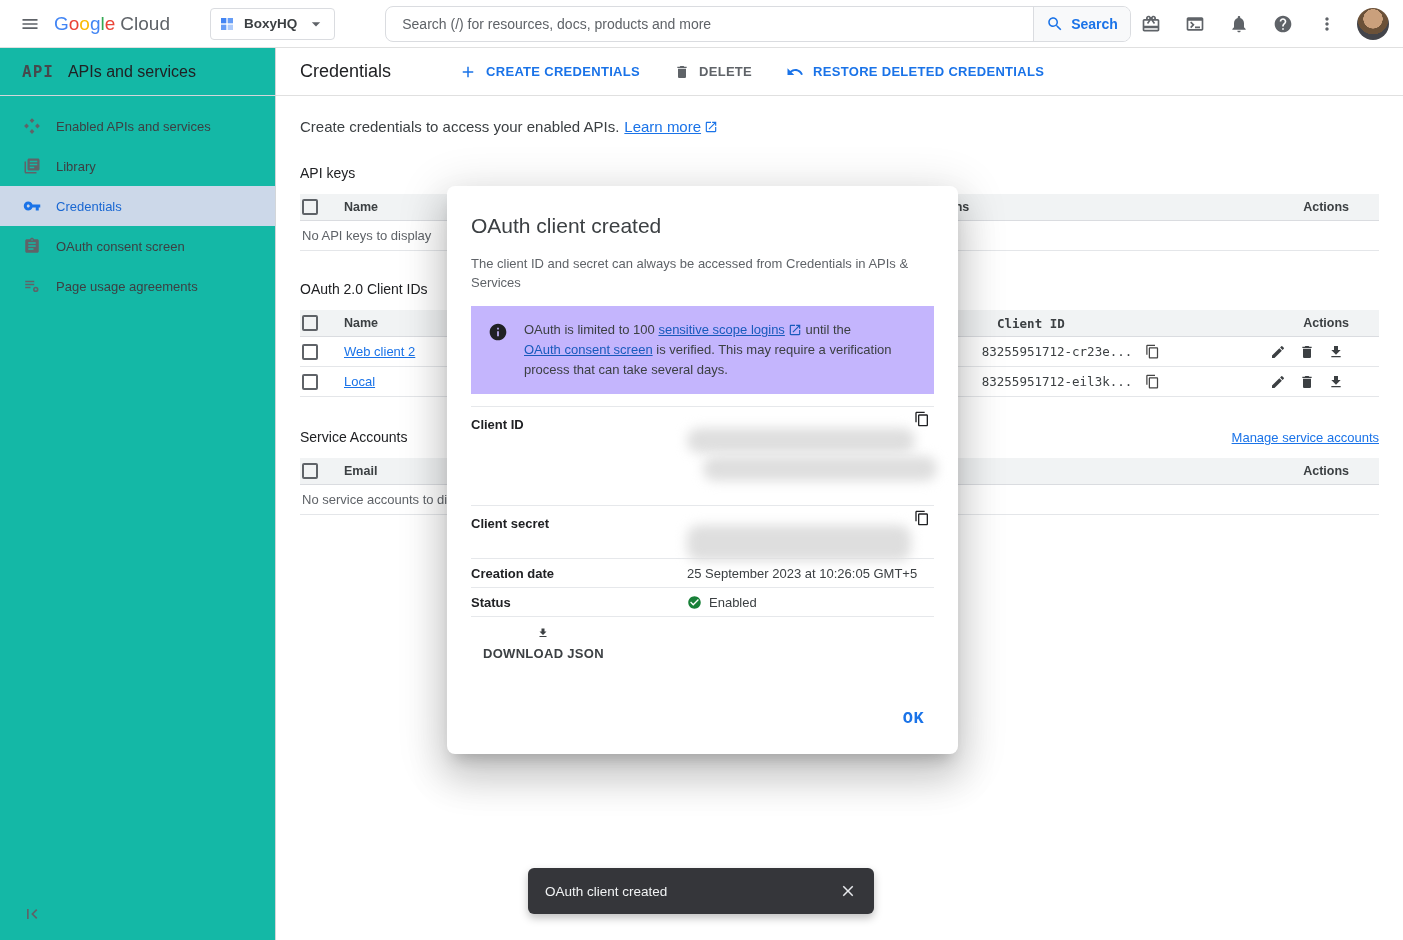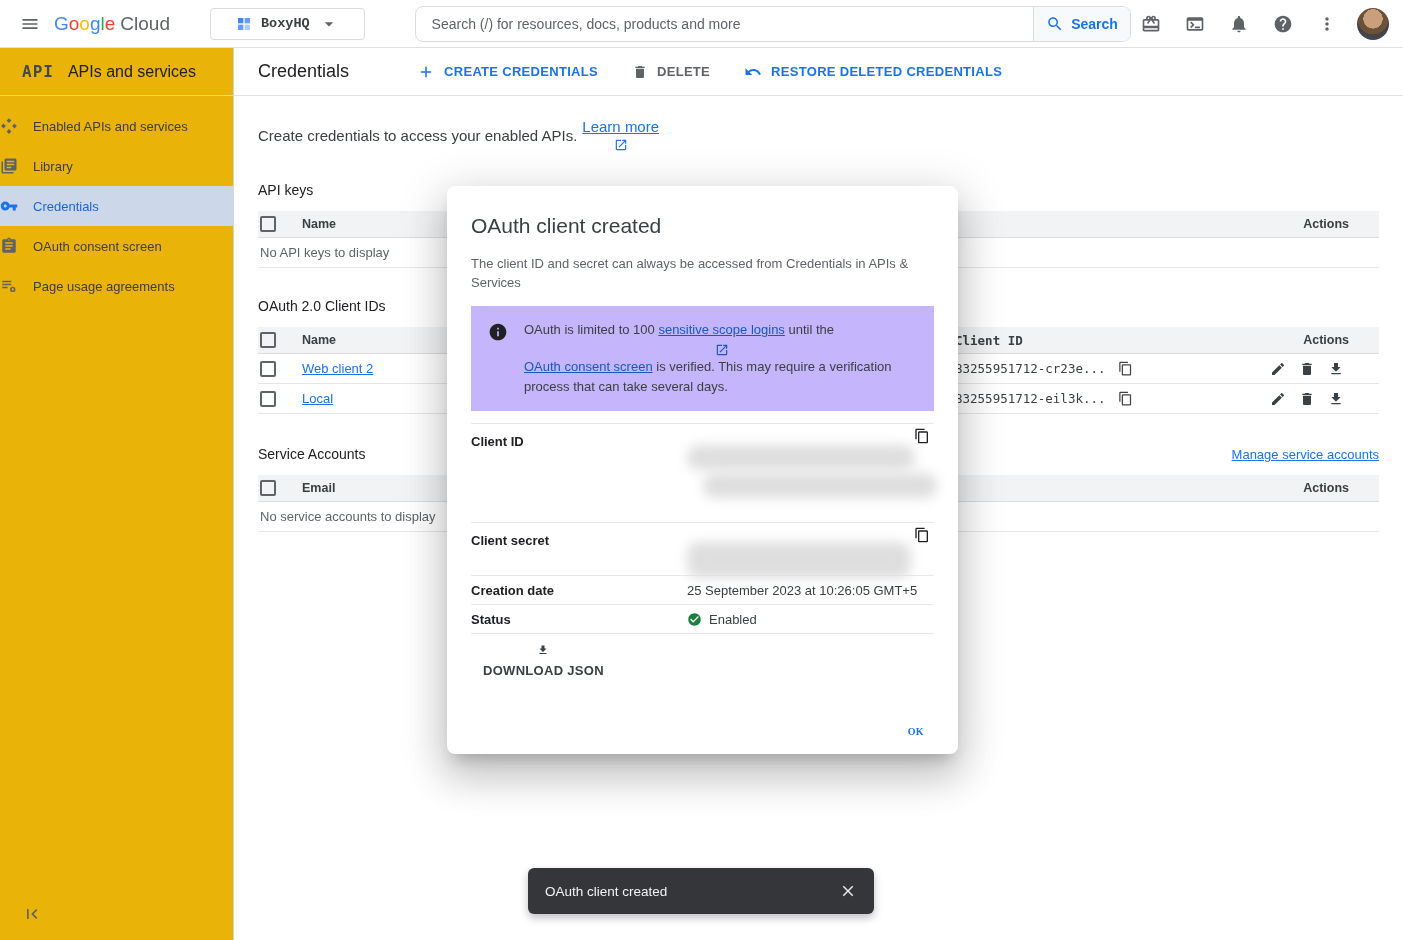--- a/index.html
+++ b/index.html
@@ -9,52 +9,52 @@
   .ic { width:18px; height:18px; fill:currentColor; display:block; }
   .ic14 { width:14px; height:14px; } .ic15 { width:15px; height:15px; } .ic16 { width:16px; height:16px; }
   .ic20 { width:20px; height:20px; }
 
   
   .topbar { height:48px; display:flex; align-items:center; background:#fff; border-bottom:1px solid #e0e0e0; padding:0 8px 0 10px; position:relative; z-index:3; }
   .iconbtn { width:40px; height:40px; border:none; background:transparent; display:flex; align-items:center; justify-content:center; color:#5f6368; cursor:pointer; border-radius:50%; flex-shrink:0; }
   .logo { display:flex; align-items:baseline; font-size:19px; margin-left:4px; cursor:pointer; }
   .c-blue { color:#4285f4; } .c-red { color:#ea4335; } .c-yellow { color:#fbbc05; } .c-green { color:#34a853; }
   .logo .cloud { color:#5f6368; margin-left:5px; }
-  .project-selector { margin-left:40px; height:32px; display:flex; align-items:center; gap:9px; padding:0 25px; background:#fff; border:1px solid #dadce0; border-radius:4px; font-size:13.5px; color:#3c4043; font-weight:bold; cursor:pointer; font-family:Liberation Mono, monospace; }
+  .project-selector { margin-left:40px; height:32px; display:flex; align-items:center; gap:9px; padding:0 8px; background:#fff; border:1px solid #dadce0; border-radius:4px; font-size:13.5px; color:#3c4043; font-weight:bold; cursor:pointer; font-family:Liberation Sans, sans-serif; }
   .project-selector .caret { color:#5f6368; }
   .searchbar { margin-left:50px; width:788px; height:36px; border:1px solid #dadce0; border-radius:8px; display:flex; align-items:stretch; overflow:hidden; background:#fff; }
   .searchbar input { flex:1; border:none; outline:none; padding:0 16px; font-size:14px; color:#3c4043; font-family:inherit; background:transparent; }
   .searchbar input::placeholder { color:#5f6368; }
   .search-btn { width:97px; border:none; border-left:1px solid #dadce0; background:#f8f9fa; color:#1a73e8; display:flex; align-items:center; justify-content:center; gap:7px; font-size:14px; font-weight:bold; cursor:pointer; font-family:inherit; }
   .topbar-right { margin-left:auto; display:flex; align-items:center; gap:4px; }
   .avatar { width:32px; height:32px; border-radius:50%; border:none; cursor:pointer; margin:0 6px 0 6px; flex-shrink:0;
     background: radial-gradient(circle at 50% 34%, #caa07c 0 36%, #6b5138 37% 58%, #43444a 59% 100%); }
 
   
   .bodyrow { display:flex; height:892px; }
-  .sidebar { width:234px; background:#eab308; border-right:1px solid #d3d6d9; position:relative; flex-shrink:0; }
+  .sidebar { width:276px; background:#14b8a6; border-right:1px solid #d3d6d9; position:relative; flex-shrink:0; }
   .sidebar-header { height:48px; display:flex; align-items:center; gap:14px; padding-left:22px; border-bottom:1px solid #d3d6d9; }
   .api-glyph { font-family:"DejaVu Sans Mono",monospace; font-weight:bold; font-size:16px; color:#45494d; letter-spacing:1px; }
   .sidebar-title { font-size:16px; color:#202124; }
   .nav { padding-top:10px; }
-  .nav-item { height:40px; display:flex; align-items:center; gap:15px; font-size:13px; color:#3c4043; cursor:pointer; }
+  .nav-item { height:40px; display:flex; align-items:center; gap:15px; padding-left:23px; font-size:13px; color:#3c4043; cursor:pointer; }
   .nav-item .ic { color:#5f6368; flex-shrink:0; }
   .nav-item.selected { background:#ccd8e9; color:#1967d2; }
   .nav-item.selected .ic { color:#1a73e8; }
   .collapse-btn { position:absolute; left:14px; bottom:8px; width:36px; height:36px; border:none; background:transparent; color:#5f6368; display:flex; align-items:center; justify-content:center; cursor:pointer; }
 
   .main { flex:1; background:#fff; min-width:0; }
   .page-header { height:48px; display:flex; align-items:center; border-bottom:1px solid #e0e0e0; padding:0 24px; }
   .page-title { font-size:18px; font-weight:400; color:#202124; margin-right:56px; }
   .txtbtn { display:flex; align-items:center; gap:9px; border:none; background:transparent; height:36px; padding:0 12px; font-size:13px; font-weight:bold; letter-spacing:.3px; color:#1a73e8; cursor:pointer; font-family:inherit; margin-right:10px; }
   .txtbtn.gray { color:#5f6368; }
 
   .content { padding:0 24px; }
   .intro { margin-top:22px; font-size:15px; color:#3c4043; display:flex; align-items:center; gap:5px; }
-  .link { color:#1a73e8; text-decoration:underline; cursor:pointer; display:inline-flex; align-items:center; gap:3px;flex-direction:column; }
+  .link { color:#1a73e8; text-decoration:underline; cursor:pointer; display:inline-flex; align-items:center; gap:3px; }
   .section-h { margin-top:30px; font-size:14px; font-weight:400; color:#202124; }
   .sa-head { display:flex; align-items:flex-end; justify-content:space-between; margin-top:32px; }
   .sa-head .section-h { margin-top:0; }
   .manage-link { font-size:13px; }
 
   .table { margin-top:13px; }
   .thead { display:flex; align-items:center; height:27px; background:#f1f3f4; border-bottom:1px solid #dadce0; font-size:12.5px; font-weight:bold; color:#3c4043; }
   .trow { display:flex; align-items:center; height:30px; border-bottom:1px solid #e4e6e9; font-size:13px; color:#3c4043; }
   .col-check { width:44px; padding-left:2px; display:flex; align-items:center; flex-shrink:0; }
   .checkbox { width:16px; height:16px; border:2px solid #5f6368; border-radius:2px; background:transparent; cursor:pointer; flex-shrink:0; }
@@ -88,21 +88,21 @@
   .frow.last { border-bottom:1px solid #e6e8eb; }
   .redacted { position:relative; width:100%; height:100%; }
   .blob { position:absolute; background:#dedede; filter:blur(6px); border-radius:12px; }
   .blob-a { left:0; top:2px; width:228px; height:25px; }
   .blob-b { left:16px; top:30px; width:234px; height:25px; }
   .blob-c { left:0; top:0; width:224px; height:36px; }
   .copy-abs { position:absolute; right:0; bottom:4px; border:none; background:transparent; color:#202124; width:24px; height:24px; display:flex; align-items:center; justify-content:center; cursor:pointer; }
   .status-ic { color:#188038; margin-right:1px; }
   .download-btn { margin-top:10px; align-self:flex-start; display:flex; align-items:center; gap:7px; height:34px; padding:0 12px; border:none; background:transparent; color:#3c4043; font-weight:bold; font-size:13px; letter-spacing:.3px; cursor:pointer; font-family:inherit;flex-direction:column; }
   .dialog-footer { margin-top:auto; display:flex; justify-content:flex-end; }
-  .ok-btn { color:#1a73e8; font-size:10px; font-weight:bold; letter-spacing:.4px; padding:8px 10px; border:none; background:transparent; cursor:pointer; font-family:Liberation Serif, serif;margin-top:40px; }
+  .ok-btn { color:#1a73e8; font-size:17px; font-weight:bold; letter-spacing:.4px; padding:8px 10px; border:none; background:transparent; cursor:pointer; font-family:Liberation Mono, monospace;margin-top:40px; }
 
   
   .toast { position:absolute; left:528px; bottom:26px; width:346px; height:46px; background:#35363a; border-radius:6px; z-index:20;
     display:flex; align-items:center; justify-content:space-between; padding:0 8px 0 17px; box-shadow:0 4px 8px rgba(0,0,0,.25); }
   .toast-msg { color:#f1f3f4; font-size:13.5px; }
   .toast-close { width:36px; height:36px; border:none; background:transparent; color:#e8eaed; display:flex; align-items:center; justify-content:center; cursor:pointer; }
 </style>
 </head>
 <body>
 

